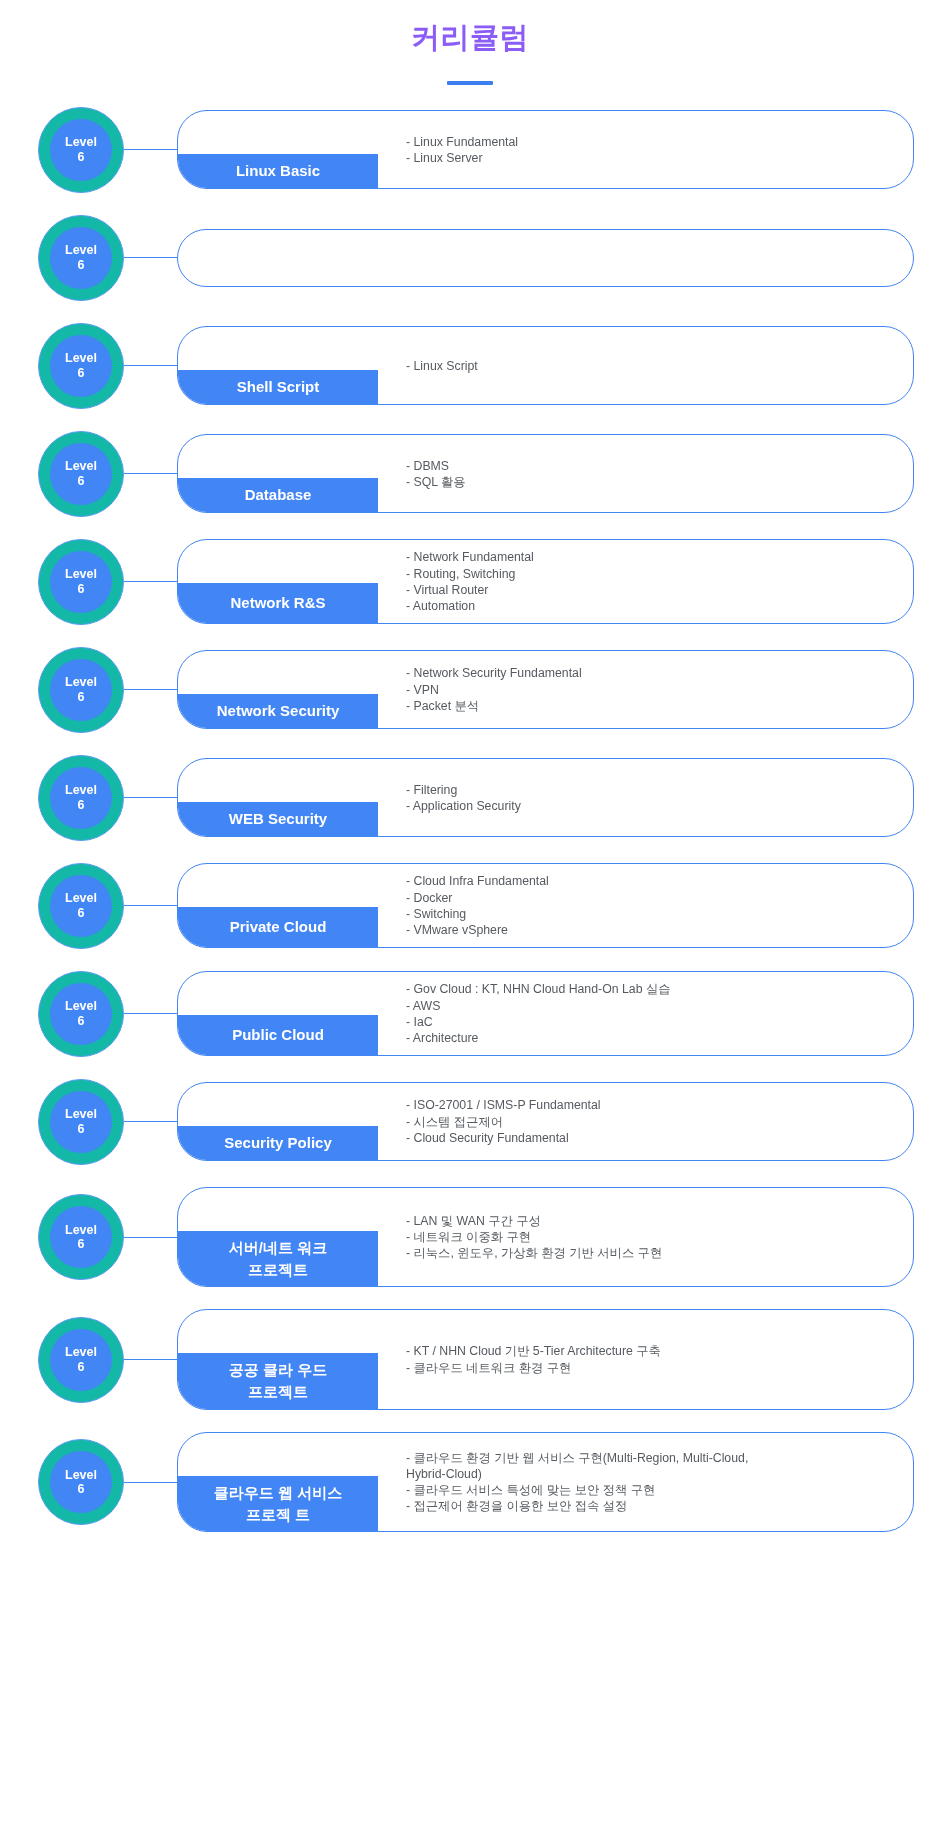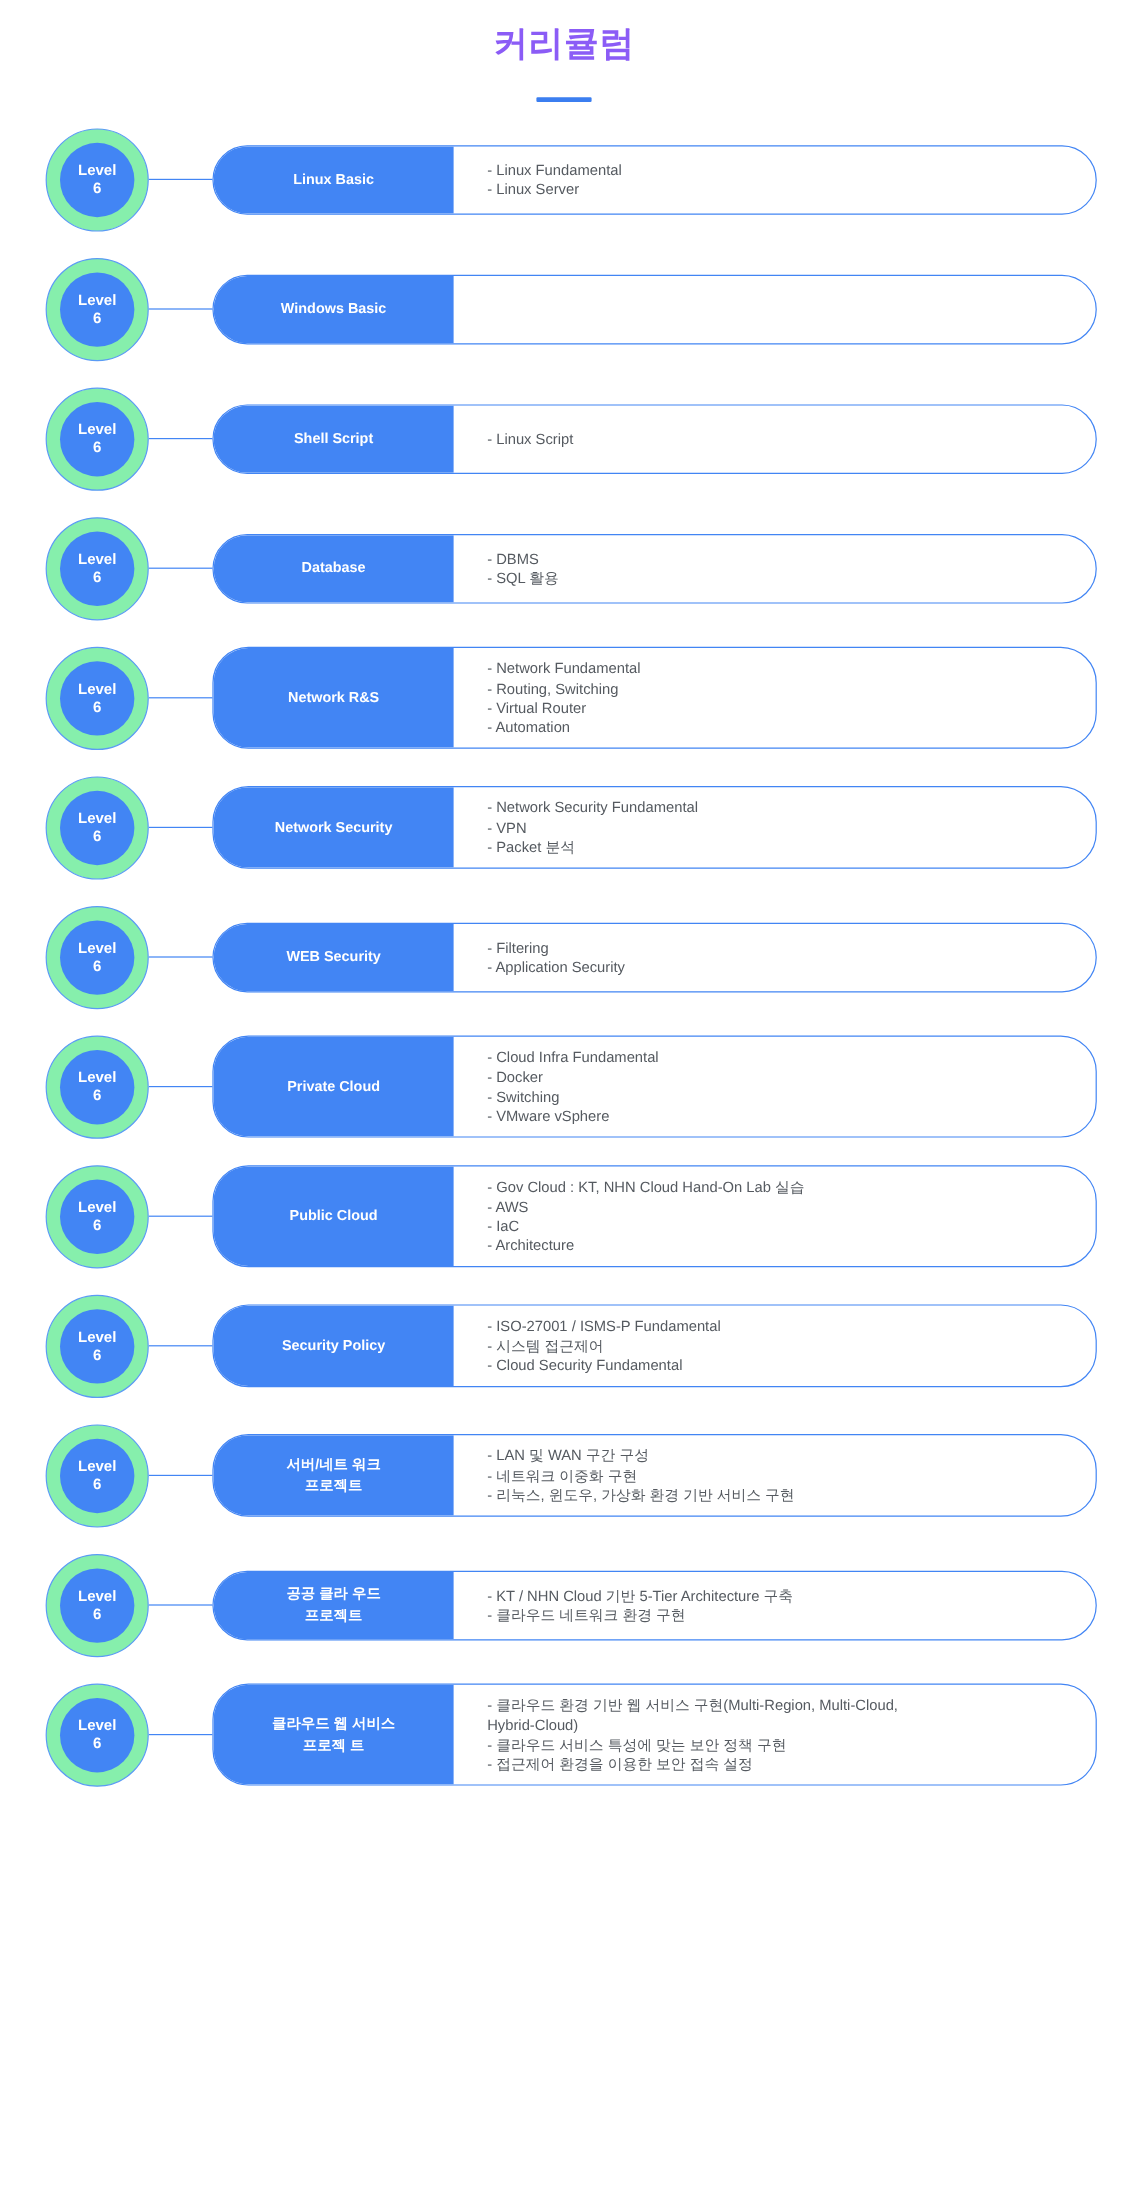--- a/index.html
+++ b/index.html
@@ -51,21 +51,21 @@
     margin-bottom: 22px;
   }
 
   
   .level-badge {
     position: relative;
     flex: 0 0 auto;
     width: 86px;
     height: 86px;
     border-radius: 50%;
-    background: #86efac;
+    background: #14b8a6;
     border: 1px solid #5b9bf5;
     display: flex;
     align-items: center;
     justify-content: center;
   }
   .level-core {
     width: 62px;
     height: 62px;
     border-radius: 50%;
     background: #4285f4;
@@ -99,29 +99,30 @@
     border-radius: 30px;
     overflow: hidden;
     background: #ffffff;
     border: 1px solid #4285f4;
   }
 
   .pill-label {
     flex: 0 0 200px;
     background: #4285f4;
     color: #ffffff;
-    font-size: 12px;
+    font-size: 15px;
     font-weight: 700;
     display: flex;
     flex-direction: column;
     align-items: center;
     justify-content: center;
     text-align: center;
     line-height: 1.45;
     padding: 6px 8px;
+    margin-top: 43px;
   }
   .pill-label .lbl-line { display: block; white-space: nowrap; }
 
   .pill-detail {
     flex: 1 1 auto;
     display: flex;
     flex-direction: column;
     justify-content: center;
     padding: 9px 18px 9px 28px;
   }
@@ -161,23 +162,20 @@
     </div>
     <div class="row">
       <div class="level-badge">
         <div class="level-core">
           <span class="level-word">Level</span>
           <span class="level-num">6</span>
         </div>
       </div>
       <div class="connector"></div>
       <div class="pill">
-        <div class="pill-label">
-          <span class="lbl-line">Windows Basic</span>
-        </div>
       </div>
     </div>
     <div class="row">
       <div class="level-badge">
         <div class="level-core">
           <span class="level-word">Level</span>
           <span class="level-num">6</span>
         </div>
       </div>
       <div class="connector"></div>

